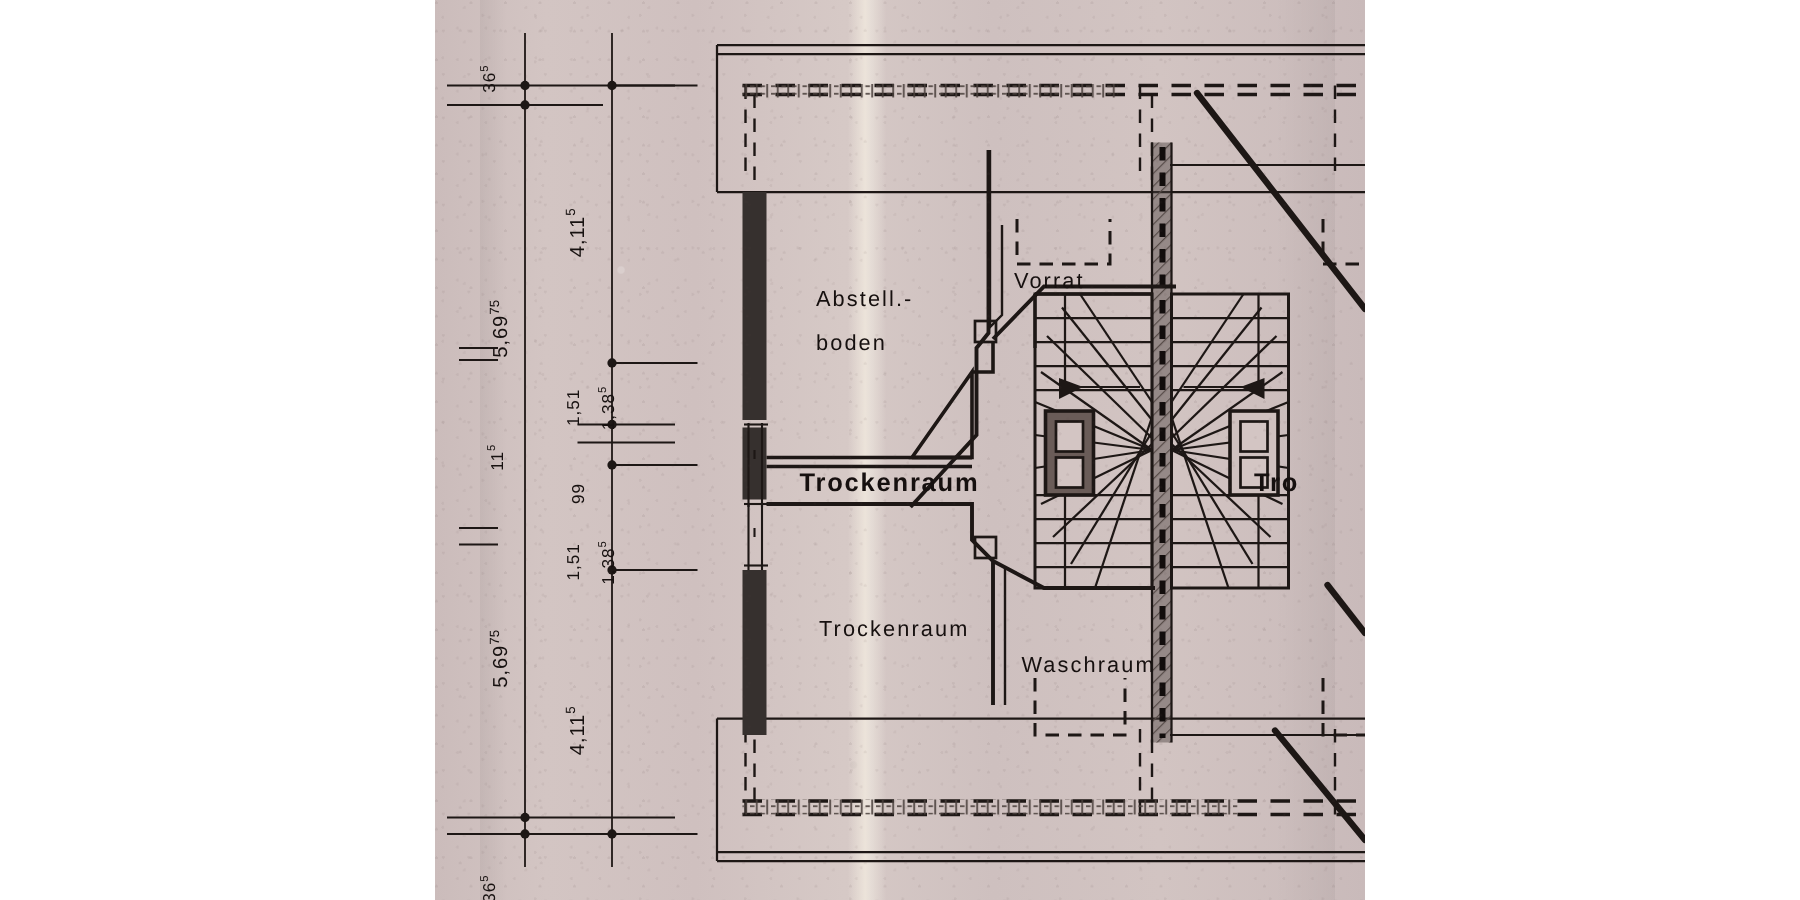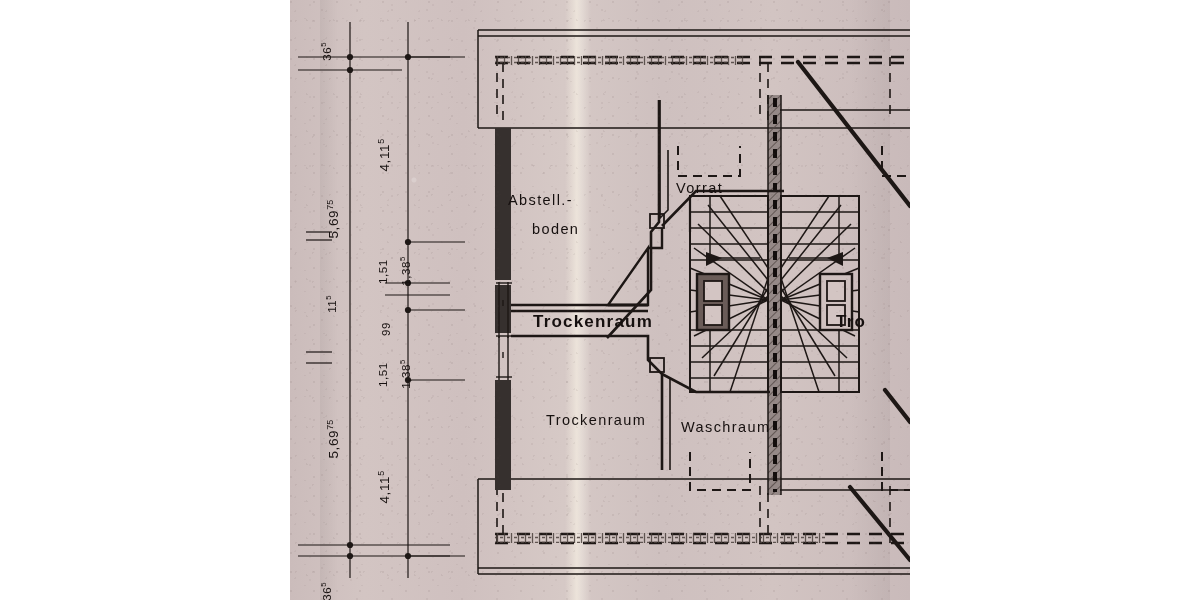--- a/index.html
+++ b/index.html
@@ -300,30 +300,30 @@
           <line x1="490" y1="110" x2="620" y2="110"></line>
           <line x1="490" y1="490" x2="620" y2="490"></line>
         </g>
 
       </g>
     </svg>
 
     <div id="grain"></div>
   </div>
 
-  <div class="lbl room" style="left:508px;top:192px;">Abstell.-</div>
-  <div class="lbl room" style="left:532px;top:221px;">boden</div>
+  <div class="lbl room" style="left:544px;top:192px;">Abstell.-</div>
+  <div class="lbl room" style="left:544px;top:221px;">boden</div>
 
   <div class="lbl room" style="left:676px;top:180px;">Vorrat</div>
 
   <div class="lbl room big" style="left:533px;top:312px;">Trockenraum</div>
 
   <div class="lbl room" style="left:546px;top:412px;">Trockenraum</div>
 
-  <div class="lbl room" style="left:681px;top:419px;">Waschraum</div>
+  <div class="lbl room" style="left:681px;top:436px;">Waschraum</div>
 
   <div class="lbl room big" style="left:836px;top:312px;">Tro</div>
 
   <div class="lbl dim sm" style="left:333px;top:47px;">
     <span>36</span><sup>5</sup>
   </div>
   <div class="lbl dim" style="left:341px;top:222px;">
     <span>5,69</span><sup>75</sup>
   </div>
   <div class="lbl dim sm" style="left:338px;top:299px;">

